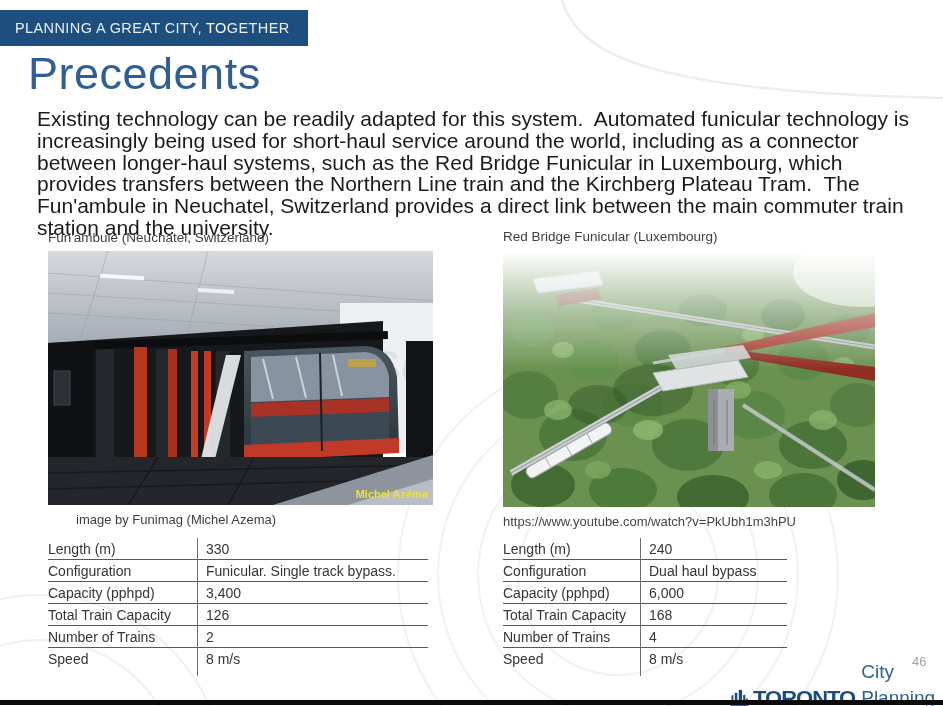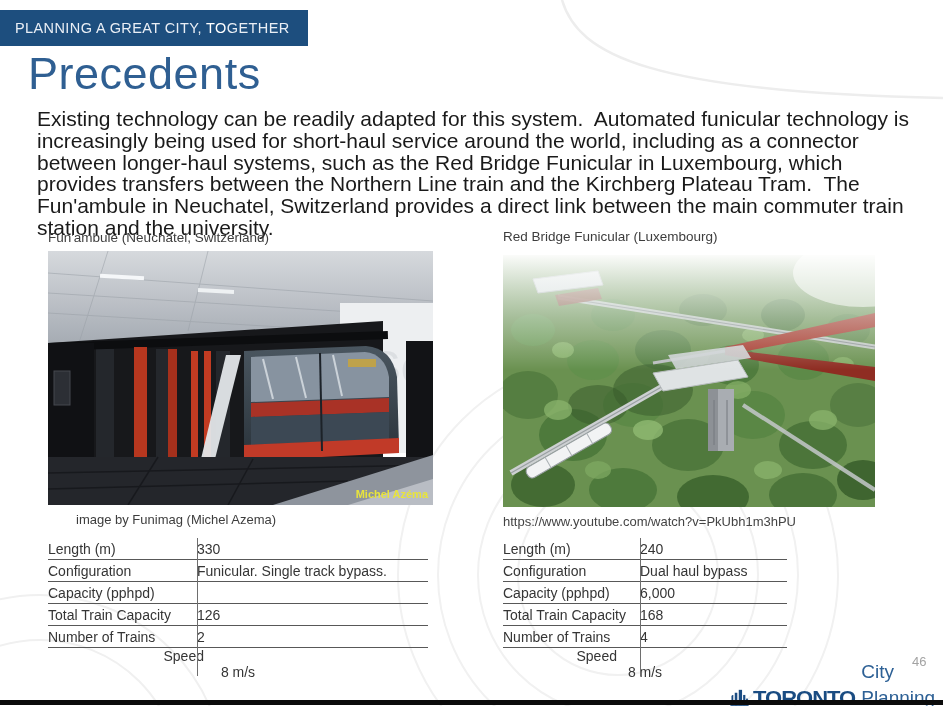--- a/index.html
+++ b/index.html
@@ -38,25 +38,25 @@
   .left-photo svg, .right-photo svg { display:block; }
 
   .credit { font-size:13px; color:#3d3d3d; white-space:nowrap; }
   .left-credit  { left:48px;  top:512px;margin-left:28px; }
   .right-credit { left:503px; top:514px; color:#444; text-decoration:none; }
 
   .spec-table { top:538px; font-size:14px; color:#353535; }
   .table-left  { left:48px;  width:380px; }
   .table-right { left:503px; width:284px; }
   .trow { display:flex; align-items:center; height:21px; border-bottom:1px solid #585858; }
-  .trow:last-child { border-bottom:none;flex-direction:column; }
+  .trow:last-child { border-bottom:none; }
   .tlabel { flex:none; }
   .table-left  .tlabel { width:149px; }
   .table-right .tlabel { width:137px; }
-  .tvalue { flex:1; white-space:nowrap; }
+  .tvalue { padding-left:9px; flex:1; white-space:nowrap; }
   .vline { position:absolute; top:0; width:1px; background:#6e6e6e; }
   .table-left  .vline { left:149px; height:138px; }
   .table-right .vline { left:137px; height:138px; }
 
   .footer-logo {
     left:730px; top:659px; display:flex; align-items:flex-end;
   }
   .logo-toronto {
     font-size:22px; font-weight:800; color:#1a4c82; letter-spacing:-1px;
     margin-left:4px; line-height:26px; transform:scaleY(0.95);
@@ -261,20 +261,21 @@
     <div class="trow">
         <div class="tlabel">Length (m)</div>
         <div class="tvalue">330</div>
       </div>
     <div class="trow">
         <div class="tlabel">Configuration</div>
         <div class="tvalue">Funicular. Single track bypass.</div>
       </div>
     <div class="trow">
         <div class="tlabel">Capacity (pphpd)</div>
+        <div class="tvalue">3,400</div>
       </div>
     <div class="trow">
         <div class="tlabel">Total Train Capacity</div>
         <div class="tvalue">126</div>
       </div>
     <div class="trow">
         <div class="tlabel">Number of Trains</div>
         <div class="tvalue">2</div>
       </div>
     <div class="trow">

